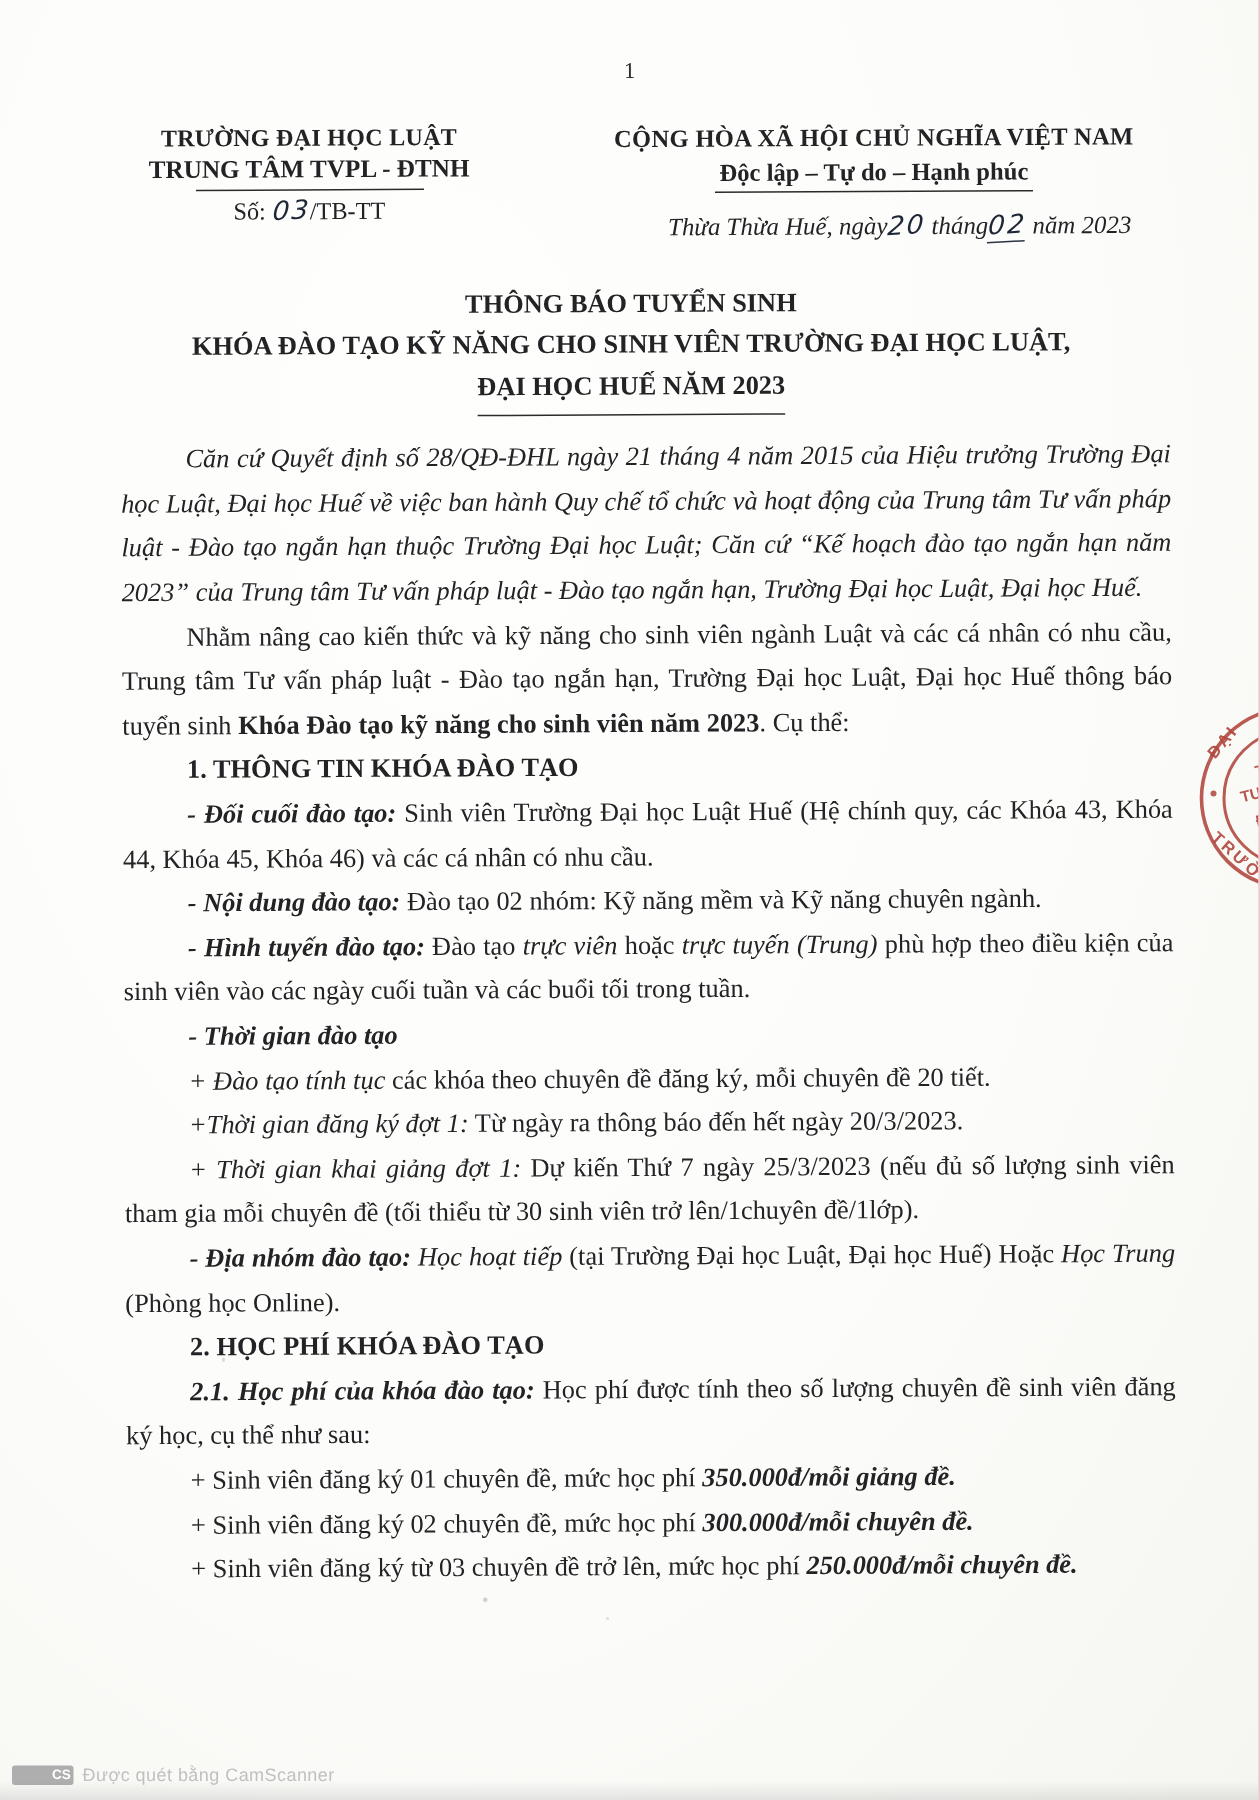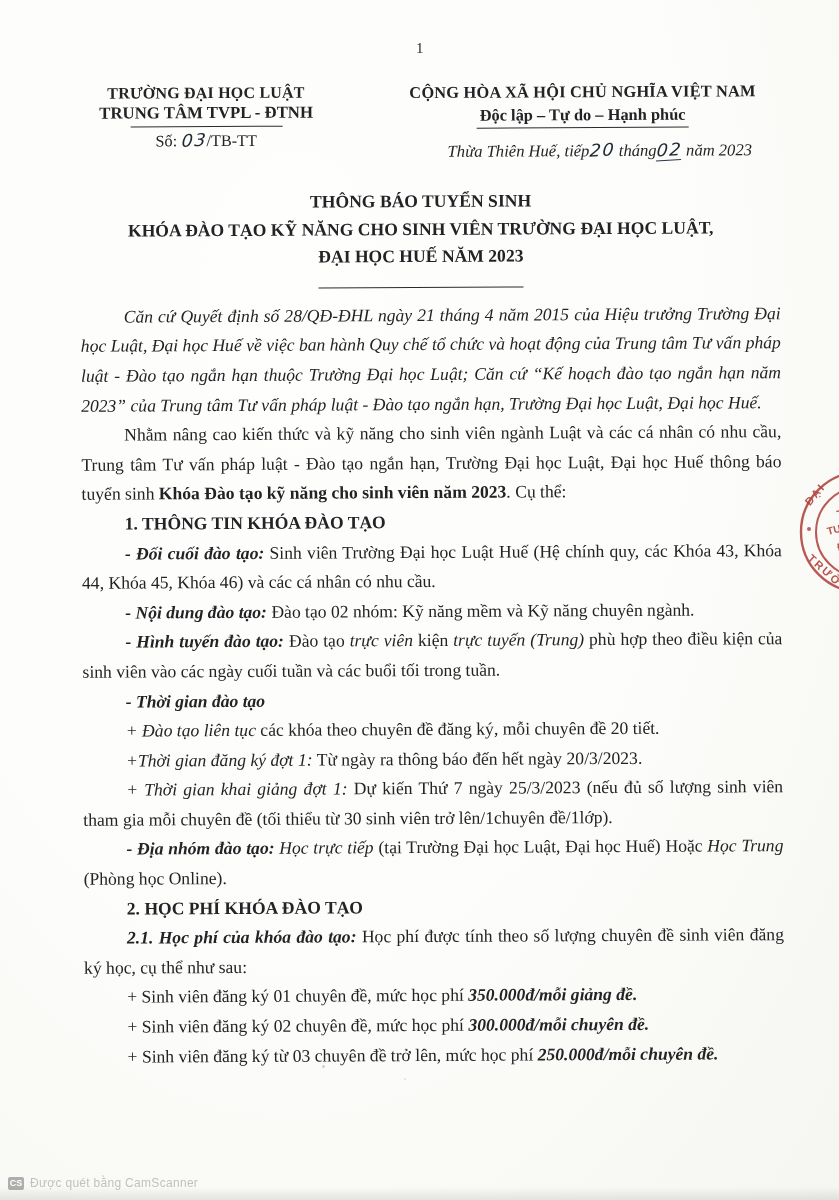--- a/index.html
+++ b/index.html
@@ -25,36 +25,36 @@
   .org-so { font-size:16.2px; }
   .national { flex:1; text-align:center; }
   .nat-l1 { font-size:16.4px; font-weight:bold; letter-spacing:0.2px; }
   .nat-l2 { display:inline-block; font-size:16.4px; font-weight:bold; border-bottom:1.7px solid #2b2b2d; padding:1px 3px 2px; margin-top:2px; }
   .dateline { margin-top:13px; padding-left:34px; font-style:italic; font-size:16.6px; }
   .hw { display:inline-block; font-family:"DejaVu Sans",sans-serif; font-style:italic; font-size:17.5px;
         color:#1e2736; letter-spacing:1.5px; transform:skewX(-8deg) rotate(-3deg); line-height:1; }
   .hw-month { border-bottom:1.3px solid #2b3442; }
 
   .title { margin-top:26px; text-align:center; font-weight:bold; font-size:17.6px; line-height:27.6px; }
-  .title-u { display:inline-block; border-bottom:1.9px solid #2b2b2d; padding-bottom:16px; }
+  .title-u { display:inline-block; border-bottom:1.9px solid #2b2b2d; padding-bottom:5px; }
 
   .body { margin:13px 60px 0 79px; font-size:17.6px; line-height:29.6px; text-align:justify; }
   .body p { margin:0; text-indent:43px; }
   .i  { font-style:italic; }
   .b  { font-weight:bold; }
   .bi { font-weight:bold; font-style:italic; }
   .h  { font-weight:bold; text-align:left; }
   .mt6 { margin-top:6px; } .mt4 { margin-top:4px; } .mt3 { margin-top:3px; }
 
   .stamp { position:absolute; left:780px; top:452px; pointer-events:none; }
   .stamp text { font-family:"Liberation Sans",sans-serif; font-weight:bold; }
 
   .watermark { position:absolute; left:8px; top:1176px; display:flex; align-items:center; gap:6px; }
   .wm-badge { width:16px; height:13px; background:#aeaeae; color:#fff; border-radius:2px;
-              font:bold 9px "Liberation Sans",sans-serif; display:flex; align-items:center; justify-content:center; }
+              font:bold 9px "Liberation Sans",sans-serif; display:flex; align-items:center; justify-content:center;padding-left:25px; }
   .wm-text { color:#c0c0bf; font:12px "Liberation Sans",sans-serif; letter-spacing:0.3px; }
 
   .speck { position:absolute; border-radius:50%; background:#9a9a96; pointer-events:none; }
 </style>
 </head>
 <body>
 
 <div class="page">
   <div class="doc">
 
@@ -63,52 +63,52 @@
     <div class="header">
       <div class="org">
         <div class="org-l1">TRƯỜNG ĐẠI HỌC LUẬT</div>
         <div class="org-l2">TRUNG TÂM TVPL - ĐTNH</div>
         <div class="org-rule"></div>
         <div class="org-so"><span>Số: </span><span class="hw">03</span><span>/TB-TT</span></div>
       </div>
       <div class="national">
         <div class="nat-l1">CỘNG HÒA XÃ HỘI CHỦ NGHĨA VIỆT NAM</div>
         <div><span class="nat-l2">Độc lập – Tự do – Hạnh phúc</span></div>
-        <div class="dateline"><span>Thừa Thiên Huế, tiếp</span><span class="hw">20</span> <span>tháng</span><span class="hw hw-month">02</span> <span>năm 2023</span></div>
+        <div class="dateline"><span>Thừa Thừa Huế, ngày</span><span class="hw">20</span> <span>tháng</span><span class="hw hw-month">02</span> <span>năm 2023</span></div>
       </div>
     </div>
 
     <div class="title">
       <div>THÔNG BÁO TUYỂN SINH</div>
       <div>KHÓA ĐÀO TẠO KỸ NĂNG CHO SINH VIÊN TRƯỜNG ĐẠI HỌC LUẬT,</div>
       <div><span class="title-u">ĐẠI HỌC HUẾ NĂM 2023</span></div>
     </div>
 
     <div class="body">
       <p class="i">Căn cứ Quyết định số 28/QĐ-ĐHL ngày 21 tháng 4 năm 2015 của Hiệu trưởng Trường Đại học Luật, Đại học Huế về việc ban hành Quy chế tổ chức và hoạt động của Trung tâm Tư vấn pháp luật - Đào tạo ngắn hạn thuộc Trường Đại học Luật; Căn cứ “Kế hoạch đào tạo ngắn hạn năm 2023” của Trung tâm Tư vấn pháp luật - Đào tạo ngắn hạn, Trường Đại học Luật, Đại học Huế.</p>
 
       <p class="mt6"><span>Nhằm nâng cao kiến thức và kỹ năng cho sinh viên ngành Luật và các cá nhân có nhu cầu, Trung tâm Tư vấn pháp luật - Đào tạo ngắn hạn, Trường Đại học Luật, Đại học Huế thông báo tuyển sinh </span><span class="b">Khóa Đào tạo kỹ năng cho sinh viên năm 2023</span><span>. Cụ thể:</span></p>
 
       <p class="h mt6">1. THÔNG TIN KHÓA ĐÀO TẠO</p>
 
       <p><span class="bi">- Đối cuối đào tạo:</span><span> Sinh viên Trường Đại học Luật Huế (Hệ chính quy, các Khóa 43, Khóa 44, Khóa 45, Khóa 46) và các cá nhân có nhu cầu.</span></p>
 
       <p class="mt3"><span class="bi">- Nội dung đào tạo:</span><span> Đào tạo 02 nhóm: Kỹ năng mềm và Kỹ năng chuyên ngành.</span></p>
 
-      <p><span class="bi">- Hình tuyến đào tạo:</span><span> Đào tạo </span><span class="i">trực viên</span><span> kiện </span><span class="i">trực tuyến (Trung)</span><span> phù hợp theo điều kiện của sinh viên vào các ngày cuối tuần và các buổi tối trong tuần.</span></p>
+      <p><span class="bi">- Hình tuyến đào tạo:</span><span> Đào tạo </span><span class="i">trực viên</span><span> hoặc </span><span class="i">trực tuyến (Trung)</span><span> phù hợp theo điều kiện của sinh viên vào các ngày cuối tuần và các buổi tối trong tuần.</span></p>
 
       <p class="bi mt3">- Thời gian đào tạo</p>
 
-      <p><span class="i">+ Đào tạo liên tục</span><span> các khóa theo chuyên đề đăng ký, mỗi chuyên đề 20 tiết.</span></p>
+      <p><span class="i">+ Đào tạo tính tục</span><span> các khóa theo chuyên đề đăng ký, mỗi chuyên đề 20 tiết.</span></p>
 
       <p><span class="i">+Thời gian đăng ký đợt 1:</span><span> Từ ngày ra thông báo đến hết ngày 20/3/2023.</span></p>
 
       <p><span class="i">+ Thời gian khai giảng đợt 1:</span><span> Dự kiến Thứ 7 ngày 25/3/2023 (nếu đủ số lượng sinh viên tham gia mỗi chuyên đề (tối thiểu từ 30 sinh viên trở lên/1chuyên đề/1lớp).</span></p>
 
-      <p class="mt3"><span class="bi">- Địa nhóm đào tạo:</span><span class="i"> Học trực tiếp</span><span> (tại Trường Đại học Luật, Đại học Huế) Hoặc </span><span class="i">Học Trung</span><span> (Phòng học Online).</span></p>
+      <p class="mt3"><span class="bi">- Địa nhóm đào tạo:</span><span class="i"> Học hoạt tiếp</span><span> (tại Trường Đại học Luật, Đại học Huế) Hoặc </span><span class="i">Học Trung</span><span> (Phòng học Online).</span></p>
 
       <p class="h mt4">2. HỌC PHÍ KHÓA ĐÀO TẠO</p>
 
       <p class="mt3"><span class="bi">2.1. Học phí của khóa đào tạo:</span><span>  Học phí được tính theo số lượng chuyên đề sinh viên đăng ký học, cụ thể như sau:</span></p>
 
       <p class="mt4"><span>+ Sinh viên đăng ký 01 chuyên đề, mức học phí </span><span class="bi">350.000đ/mỗi giảng đề.</span></p>
       <p class="mt4"><span>+ Sinh viên đăng ký 02 chuyên đề, mức học phí </span><span class="bi">300.000đ/mỗi chuyên đề.</span></p>
       <p class="mt4"><span>+ Sinh viên đăng ký từ 03 chuyên đề trở lên, mức học phí </span><span class="bi">250.000đ/mỗi chuyên đề.</span></p>
     </div>
   </div>

